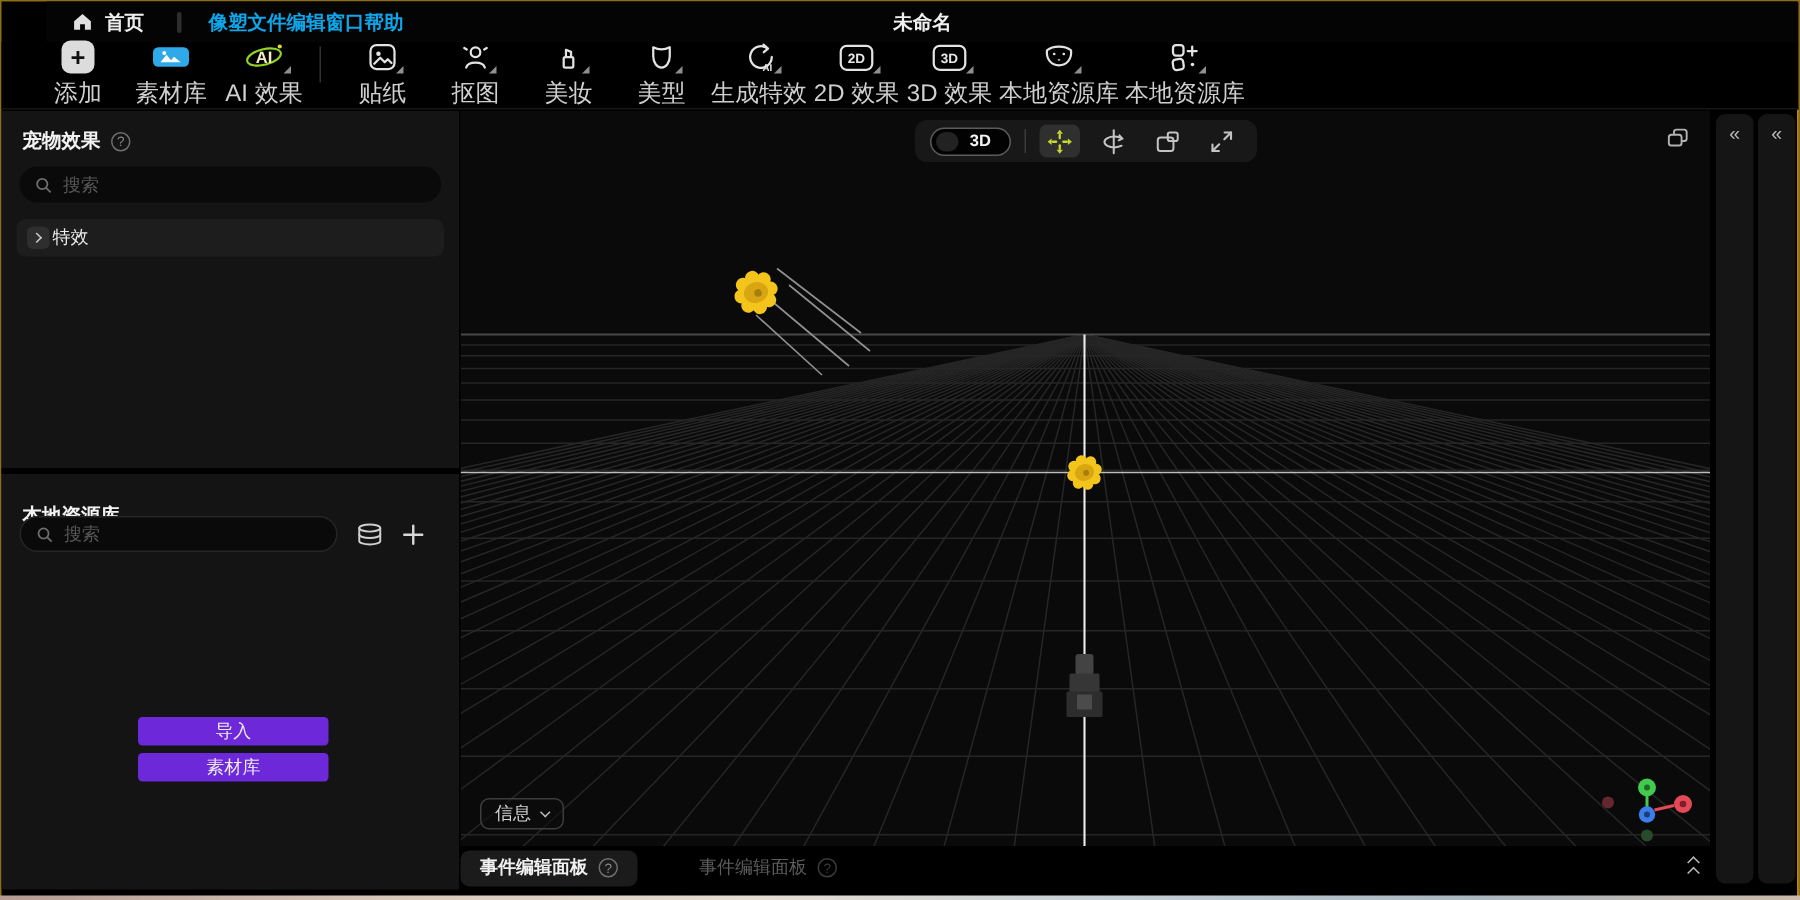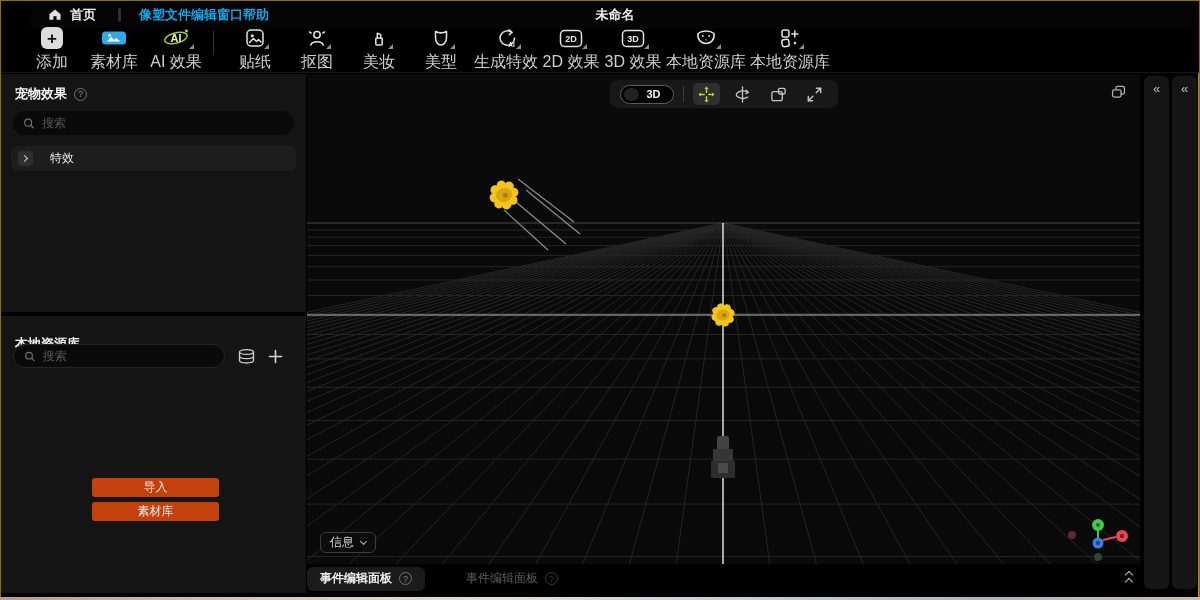--- a/index.html
+++ b/index.html
@@ -33,30 +33,30 @@
   svg.oicon text{ stroke:none; fill:#e8e8e8; font-weight:bold; font-family:"Liberation Sans",sans-serif; }
 
   
   .left-panel{ position:absolute; left:1px; top:74px; width:305px; height:519px; background:#141414; }
   .lp-header{ display:flex; align-items:center; gap:7px; padding:11px 14px 7px; color:#f2f2f2; font-size:13px; font-weight:bold; }
   .help-c{ width:13px; height:13px; border:1px solid #6f6f6f; border-radius:50%; color:#8a8a8a; font-size:9px; font-weight:normal; display:inline-flex; align-items:center; justify-content:center; }
   .search-pill{ display:flex; align-items:center; gap:7px; height:24px; background:#0a0a0a; border-radius:13px; padding:0 10px; }
   .op-search{ margin:1px 12px 0; }
   .search-pill input{ background:transparent; border:none; outline:none; color:#eab308; font-size:12px; width:100%; font-family:inherit; }
   .search-pill input::placeholder{ color:#565656; }
-  .tree-row{ margin:11px 10px 0; height:25px; background:#1d1d1d; border-radius:6px; display:flex; align-items:center; gap:17px; padding:0 7px; cursor:pointer; }
+  .tree-row{ margin:11px 10px 0; height:25px; background:#1d1d1d; border-radius:6px; display:flex; align-items:center; gap:2px; padding:0 7px; cursor:pointer; }
   .chev-box{ width:15px; height:15px; background:#2e2e2e; border-radius:4px; display:flex; align-items:center; justify-content:center; }
   .chev-r{ width:5px; height:5px; border-top:1.5px solid #cfcfcf; border-right:1.5px solid #cfcfcf; transform:rotate(45deg); margin-left:-2px; }
   .tree-label{ color:#ebebeb; font-size:12px; }
   .panel-divider{ position:absolute; top:238px; left:0; width:100%; height:4px; background:#000; }
   .ll-header{ position:absolute; top:250px; left:0; }
   .ll-row{ position:absolute; top:270px; left:12px; right:8px; display:flex; align-items:center; gap:12px; }
   .ll-row .search-pill{ width:212px; border:1px solid #252525; }
   .icon-btn{ background:none; border:none; cursor:pointer; display:flex; align-items:center; }
-  .panel-btn{ position:absolute; left:91px; width:127px; height:19px; background:#c2410c; border:none; border-radius:3px; color:#ececec; font-size:12px; cursor:pointer; font-family:inherit; }
+  .panel-btn{ position:absolute; left:91px; width:127px; height:19px; background:#6d28d9; border:none; border-radius:3px; color:#ececec; font-size:12px; cursor:pointer; font-family:inherit; }
 
   
   .viewport{ position:absolute; left:307px; top:74px; width:833px; height:490px; background:#0a0a0a; overflow:hidden; }
   .scene{ position:absolute; inset:0; }
   .vp-toolbar{ position:absolute; top:6px; left:50%; transform:translateX(-50%); height:28px; background:#181818; border-radius:8px; display:flex; align-items:center; gap:9px; padding:0 10px; }
   .mode-toggle{ width:54px; height:19px; border:1.5px solid #5c5c5c; border-radius:10px; background:#020202; display:flex; align-items:center; cursor:pointer; }
   .mode-knob{ width:15px; height:13px; border-radius:7px; background:#222; margin-left:3px; }
   .mode-label{ flex:1; text-align:center; color:#f4f4f4; font-size:11px; font-weight:bold; margin-right:4px; }
   .vp-sep{ width:1px; height:16px; background:#3a3a3a; }
   .tool-btn{ width:27px; height:22px; border-radius:5px; display:flex; align-items:center; justify-content:center; cursor:pointer; }

